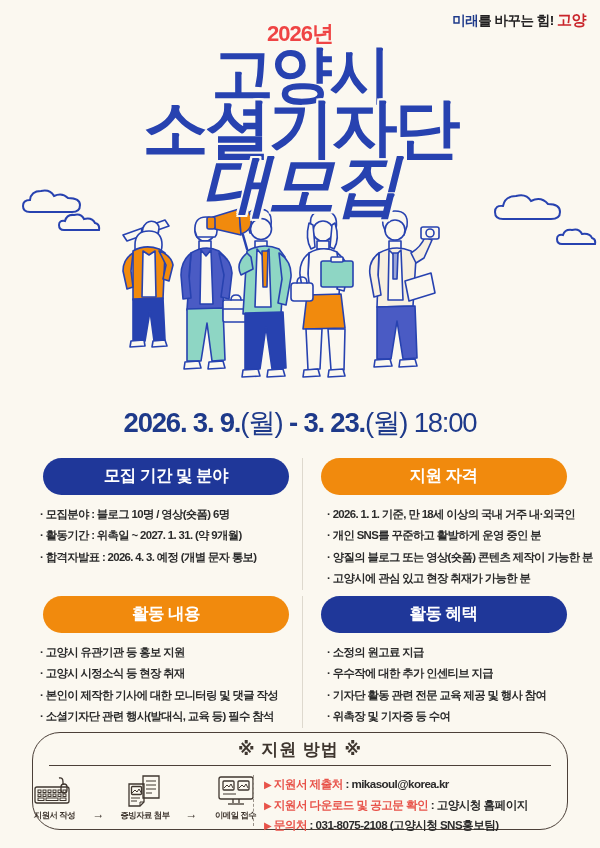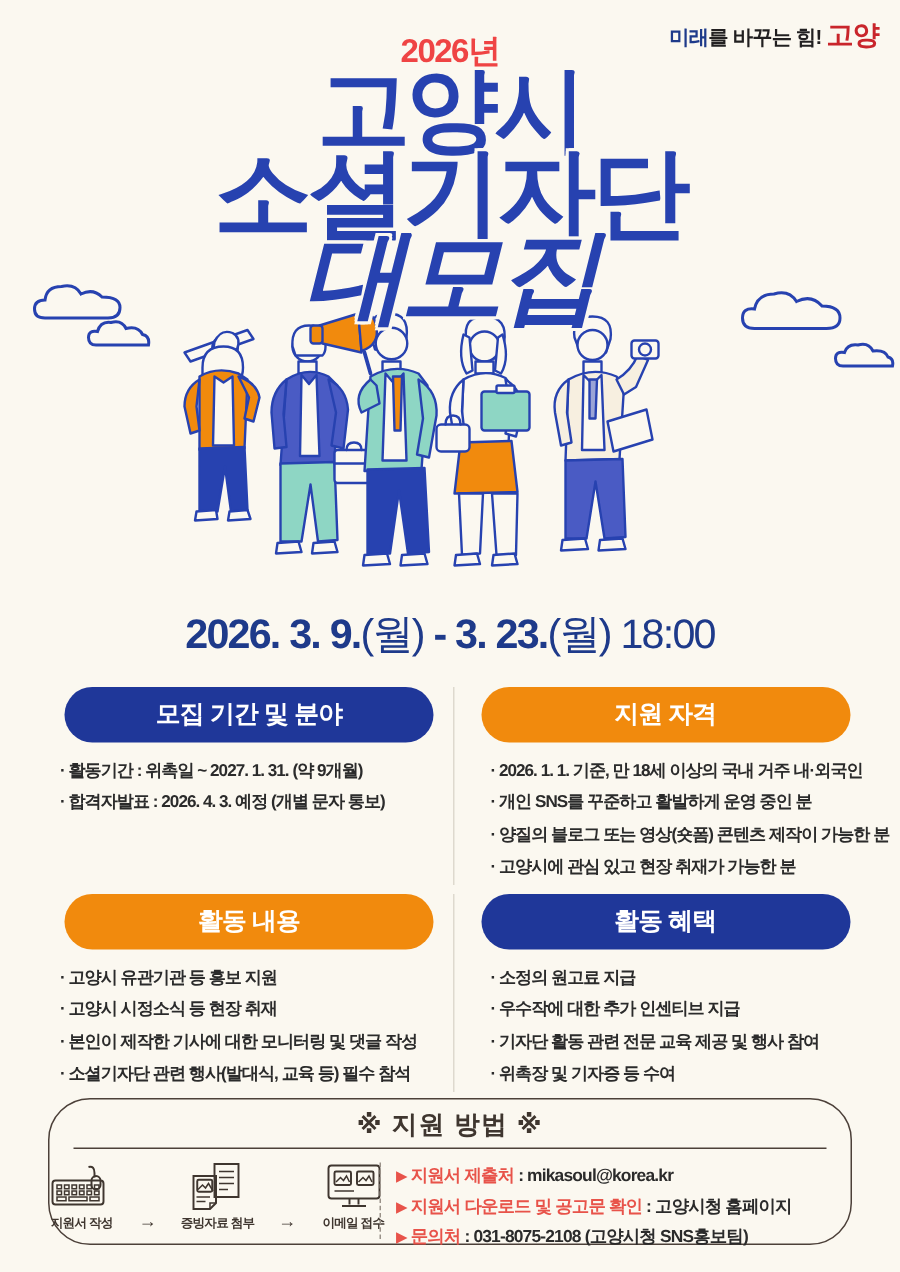--- a/index.html
+++ b/index.html
@@ -17,21 +17,21 @@
   }
 
   
   .brand {
     position: absolute; top: 11px; right: 14px;
     font-size: 13.5px; font-weight: bold; letter-spacing: -0.5px;
     white-space: nowrap;
   }
   .brand .b1 { color: #1E3A8A; }
   .brand .b2 { color: #222021; }
-  .brand .b3 { color: #C9252B; font-size: 18px; }
+  .brand .b3 { color: #C9252B; font-size: 15px; }
 
   
   .cloud { position: absolute; }
   .cloud svg { display: block; }
 
   
   .title-wrap {
     position: absolute; top: 22px; left: 0; width: 600px;
     text-align: center; z-index: 5;
   }
@@ -262,20 +262,21 @@
 
   <div class="date-line">
     <span class="hv">2026. 3. 9.</span><span class="lt">(월)</span><span class="hv"> - </span><span class="hv">3. 23.</span><span class="lt">(월)</span><span class="lt"> 18:00</span>
   </div>
 
   <div class="grid">
 
     <div class="cell">
       <div class="pill navy">모집 기간 및 분야</div>
       <ul class="bullets">
+        <li>모집분야 : 블로그 10명 / 영상(숏폼) 6명</li>
         <li>활동기간 : 위촉일 ~ 2027. 1. 31. (약 9개월)</li>
         <li>합격자발표 : 2026. 4. 3. 예정 (개별 문자 통보)</li>
       </ul>
     </div>
 
     <div class="cell sep-left">
       <div class="pill orange">지원 자격</div>
       <ul class="bullets">
         <li>2026. 1. 1. 기준, 만 18세 이상의  국내 거주 내·외국인</li>
         <li>개인 SNS를 꾸준하고 활발하게 운영 중인 분</li>

